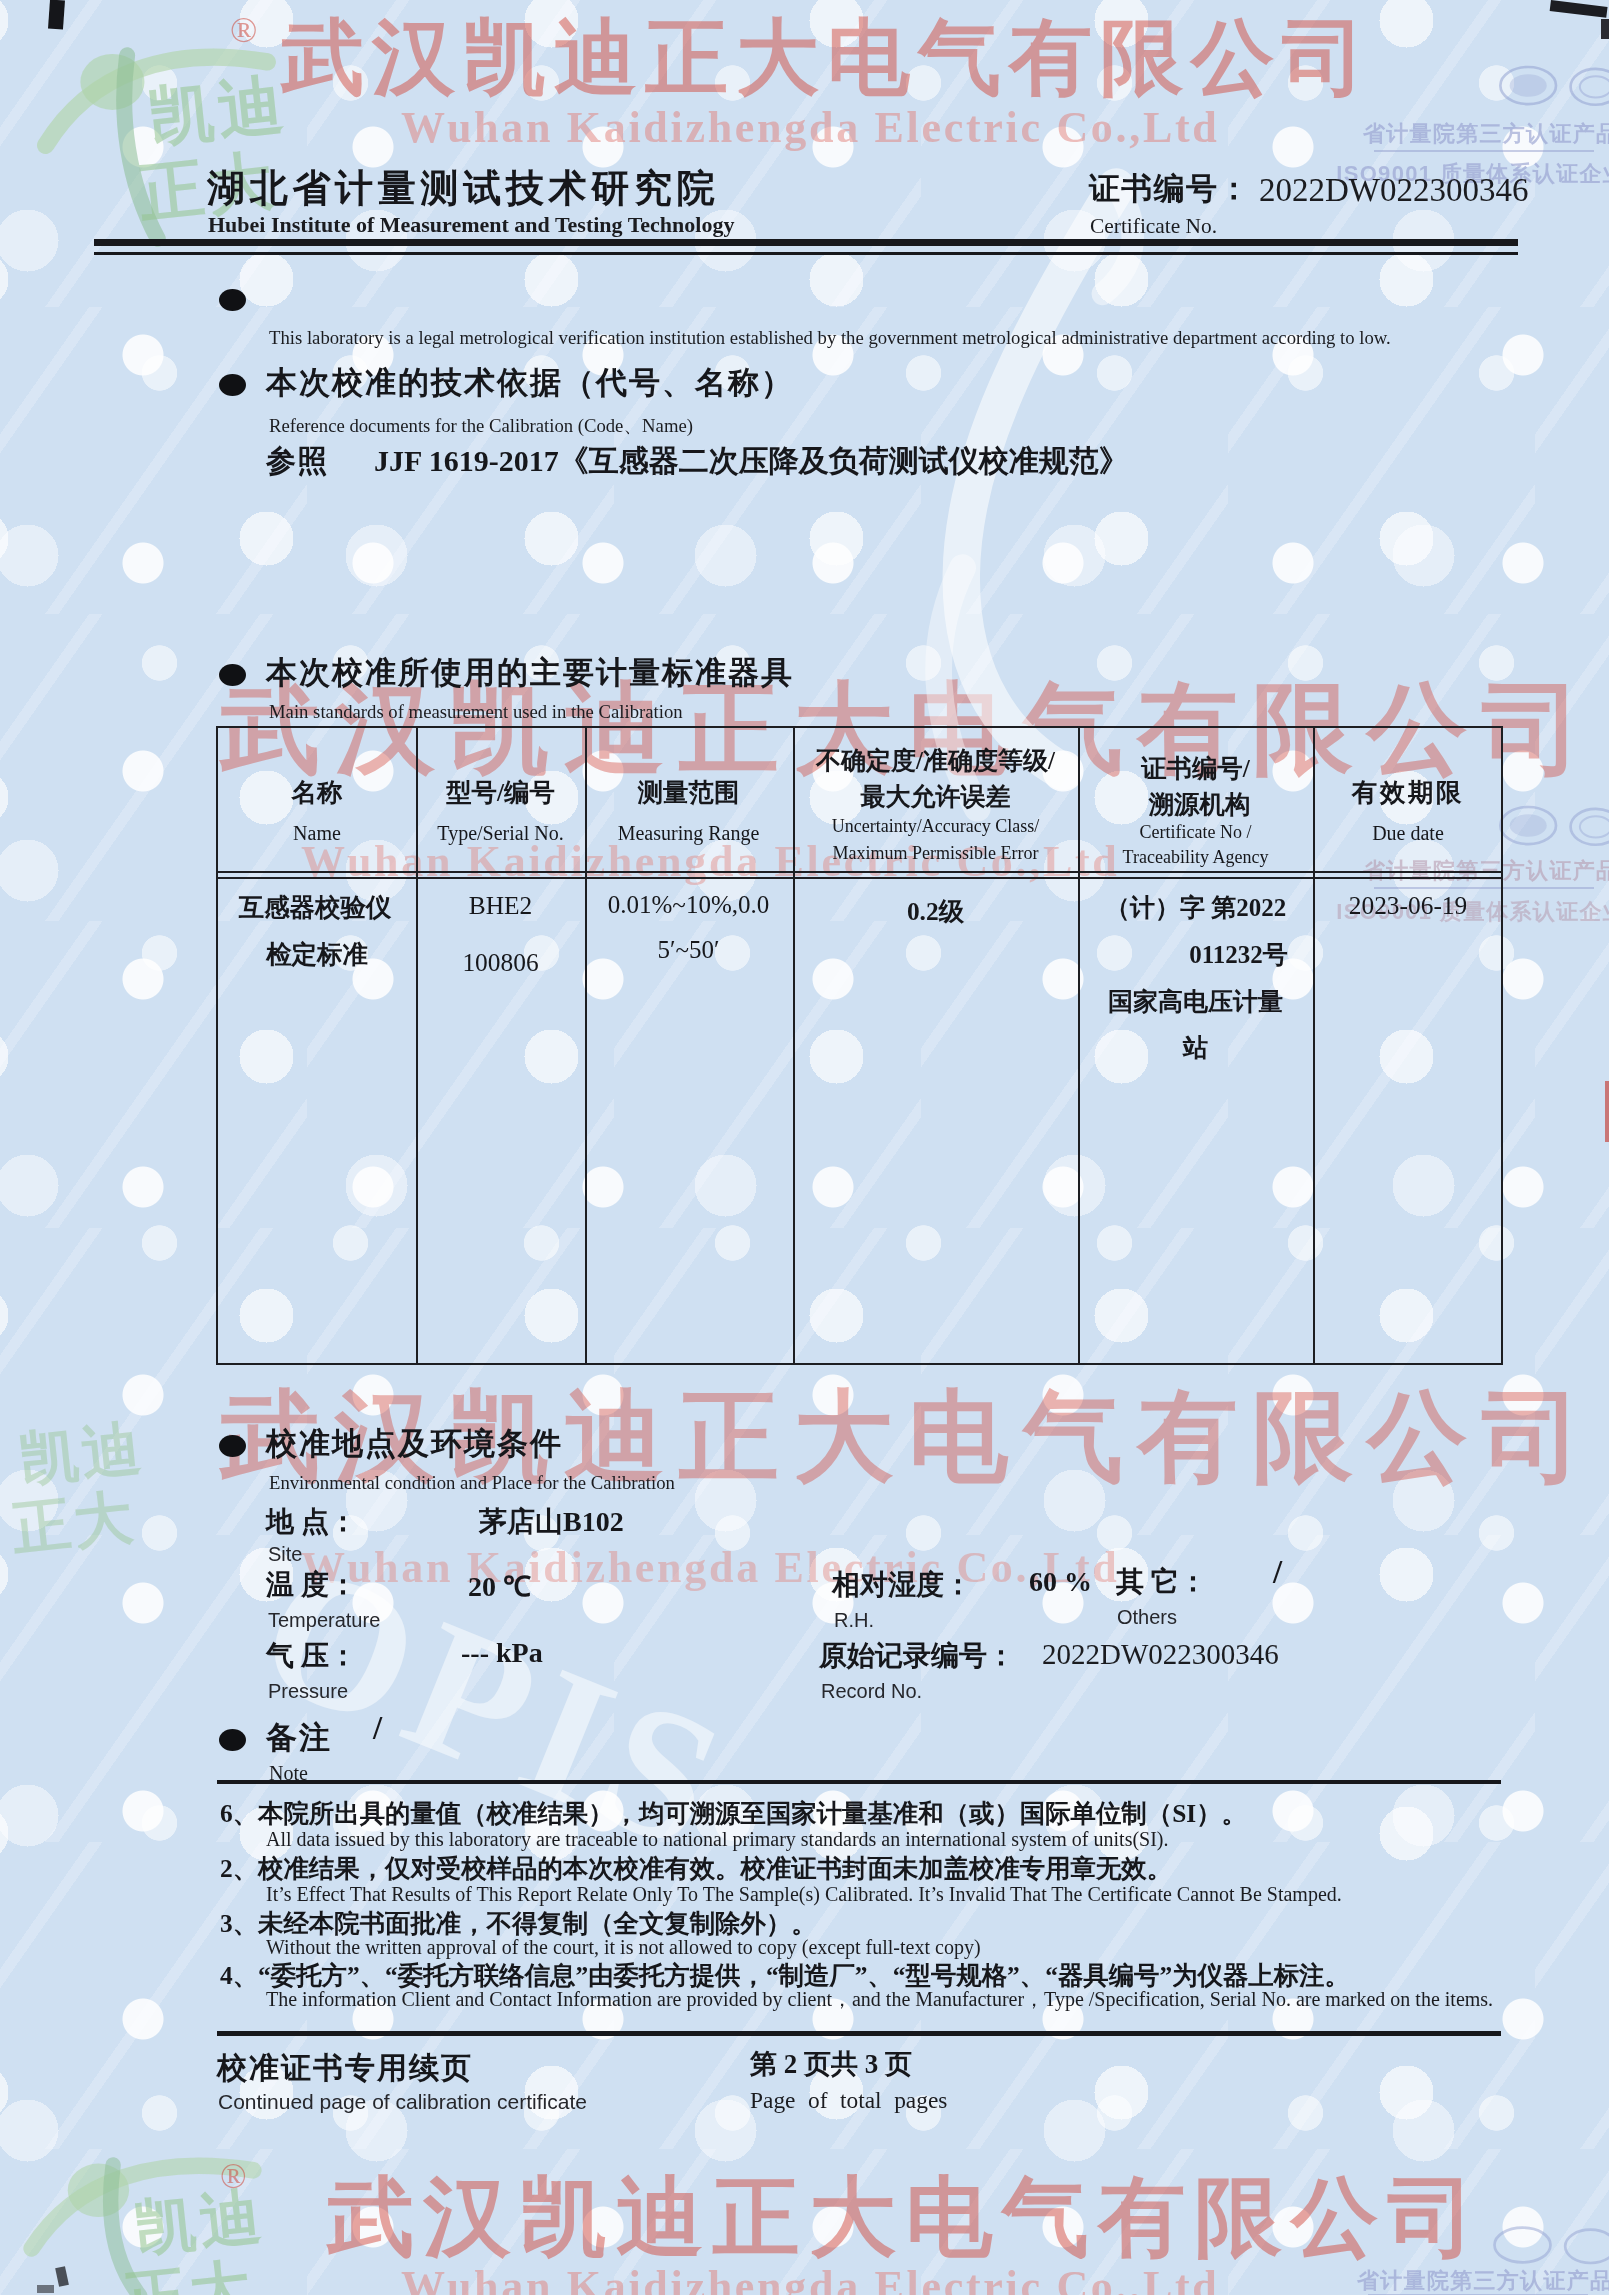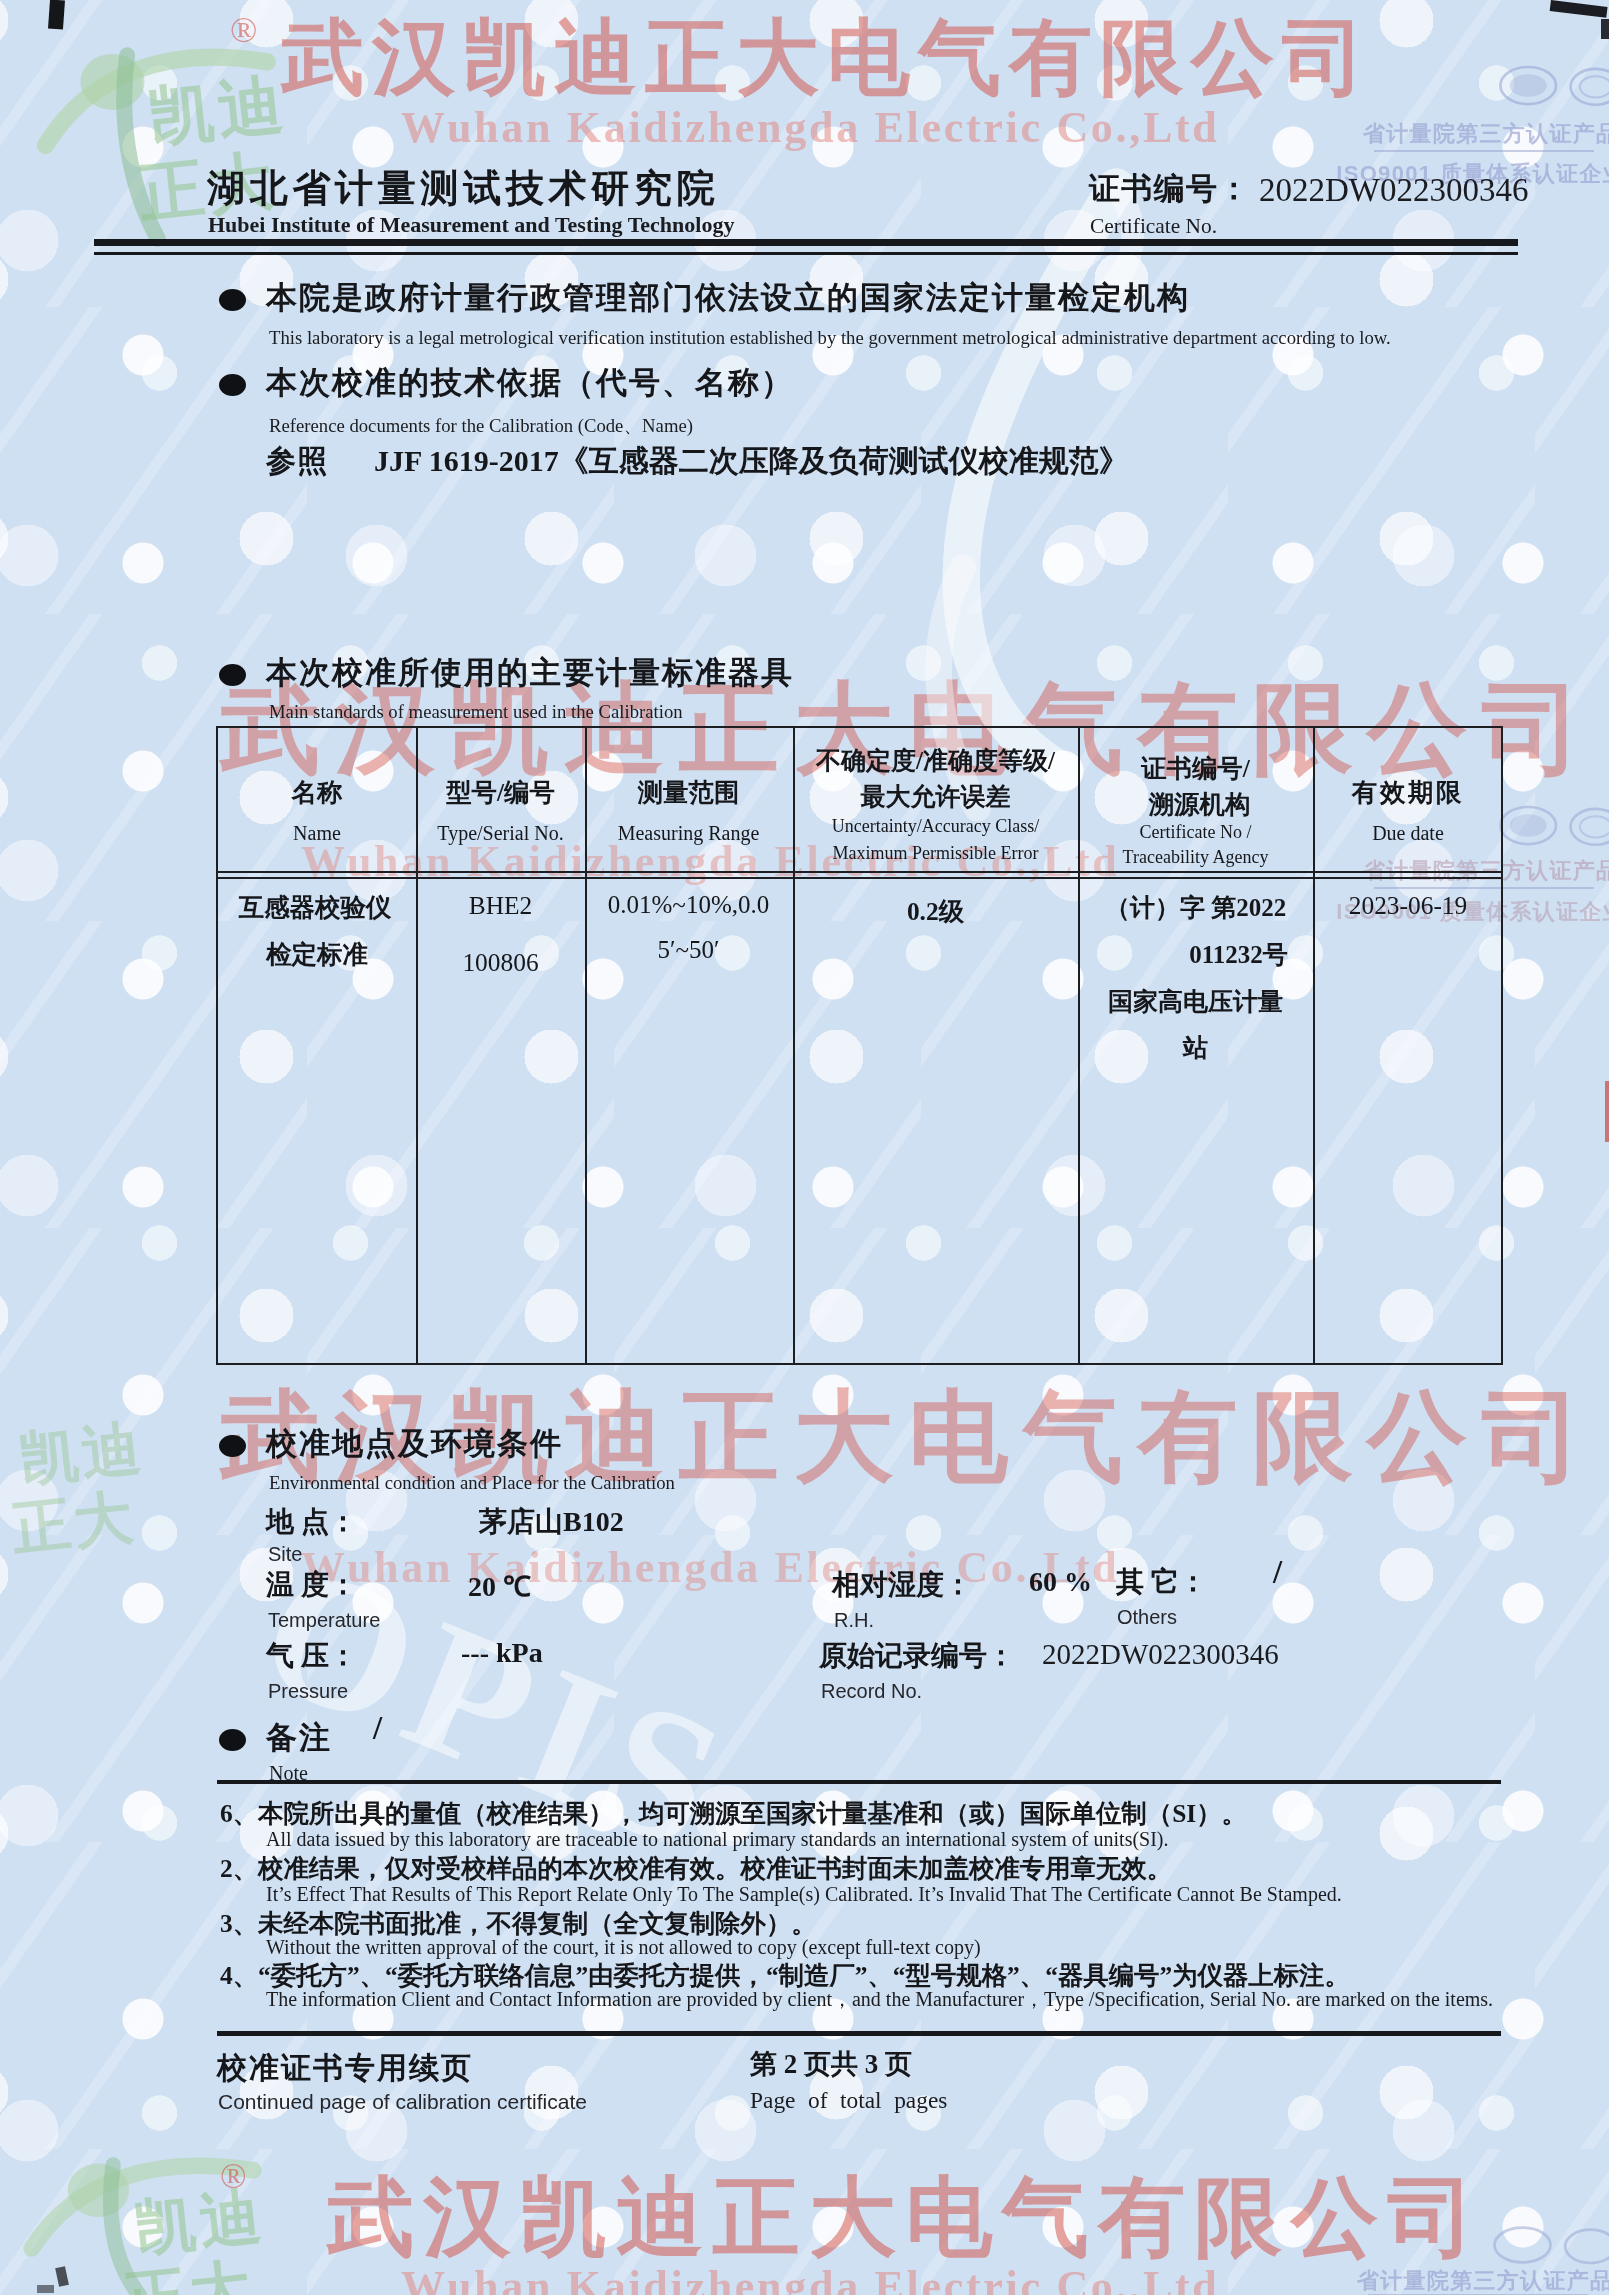--- a/index.html
+++ b/index.html
@@ -132,21 +132,20 @@
 
     <div class="abs zh-head" style="left:207px;top:163px;font-size:38px;letter-spacing:4.7px;">湖北省计量测试技术研究院</div>
     <div class="abs en-serif" style="left:208px;top:212px;font-size:22px;font-weight:700;">Hubei Institute of Measurement and Testing Technology</div>
     <div class="abs zh-head" style="left:1089px;top:168px;font-size:31px;letter-spacing:1.3px;">证书编号：</div>
     <div class="abs en-serif" style="left:1259px;top:172px;font-size:33px;">2022DW022300346</div>
     <div class="abs en-serif" style="left:1090px;top:214px;font-size:21.4px;font-family:Liberation Serif, serif;">Certificate No.</div>
     <div class="rule" style="left:94px;top:239px;width:1424px;height:7.3px;"></div>
     <div class="rule" style="left:94px;top:252px;width:1424px;height:3.3px;"></div>
 
     <div class="bullet-dot" style="left:219px;top:289px;"></div>
-    <div class="abs zh-head" style="left:266px;top:277px;font-size:31px;">本院是政府计量行政管理部门依法设立的国家法定计量检定机构</div>
     <div class="abs en-serif" style="left:269px;top:327px;font-size:18.7px;">This laboratory is a legal metrological verification institution established by the government metrological administrative department according to low.</div>
 
     <div class="bullet-dot" style="left:219px;top:374px;"></div>
     <div class="abs zh-head" style="left:266px;top:362px;font-size:31px;">本次校准的技术依据（代号、名称）</div>
     <div class="abs en-serif" style="left:269px;top:413px;font-size:18.7px;">Reference documents for the Calibration (Code、Name)</div>
     <div class="abs zh-body" style="left:266px;top:441px;font-size:30px;letter-spacing:1.3px;">参照</div>
     <div class="abs zh-body" style="left:374px;top:441px;font-size:30px;">JJF 1619-2017《互感器二次压降及负荷测试仪校准规范》</div>
 
     <div class="bullet-dot" style="left:219px;top:664px;"></div>
     <div class="abs zh-head" style="left:266px;top:652px;font-size:31px;">本次校准所使用的主要计量标准器具</div>

